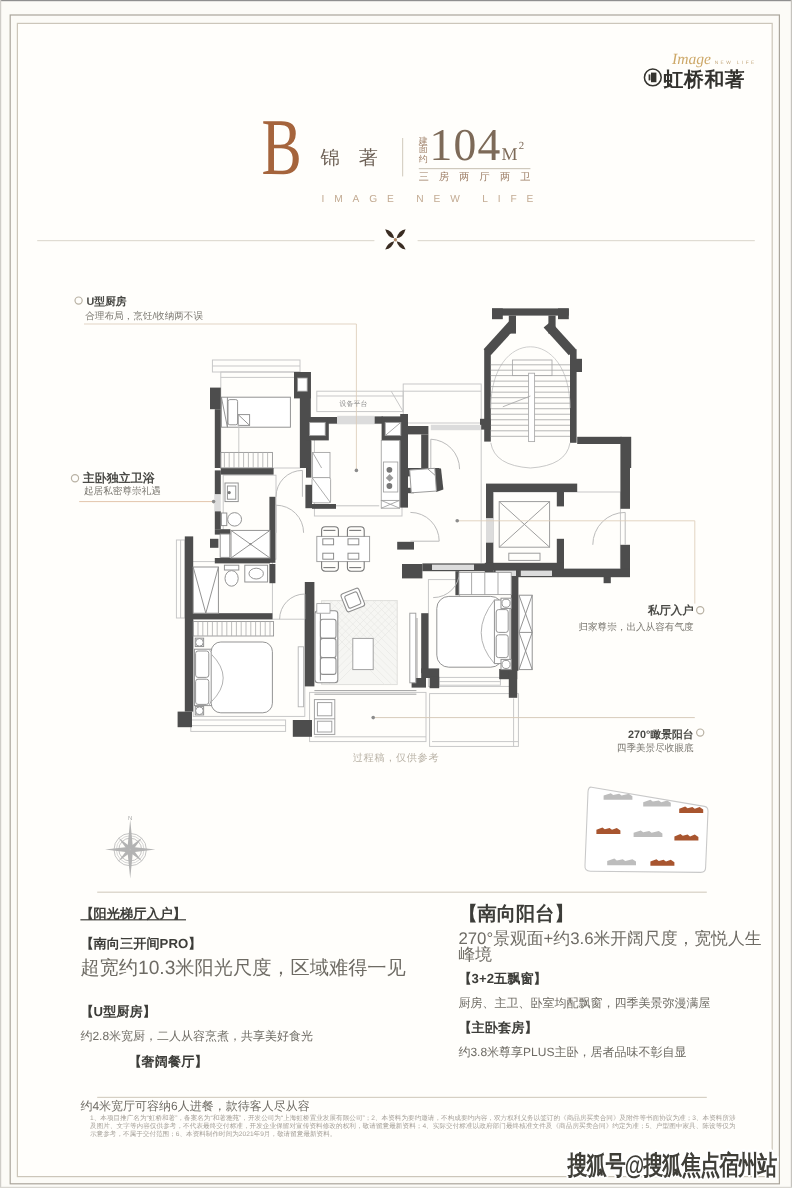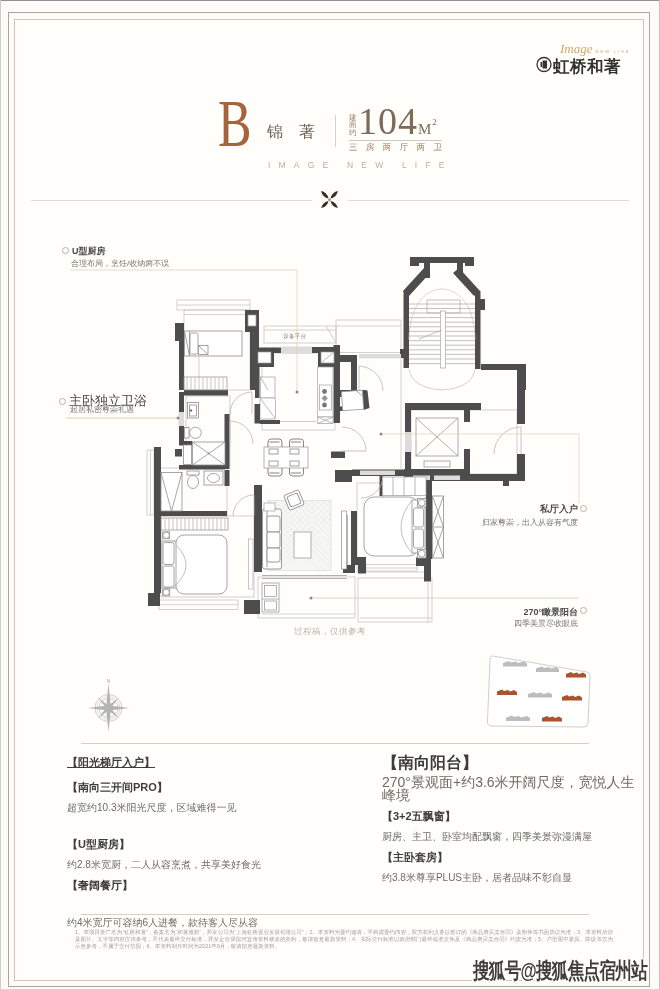--- a/index.html
+++ b/index.html
@@ -563,21 +563,21 @@
   <path d="M542,718 l5,-2 l2,1.5 l4,-1 l2,1.5 l4,-1.5 l3,2 l0,3 l-20,0 Z"></path>
   </g>
 </g>
 </svg>
 
 <div class="abs" style="left:62px;top:245px;font-size:9px;font-weight:bold;color:#4a4a46;">
 <span style="display:inline-block;width:5px;height:5px;border:1px solid #b9b2a4;border-radius:50%;vertical-align:0px;margin-right:3px;"></span>U型厨房</div>
 
 <div class="abs" style="left:71px;top:258px;font-size:8px;color:#78756e;">合理布局，烹饪/收纳两不误</div>
 
-<div class="abs" style="left:59px;top:392px;font-size:13px;font-weight:normal;color:#4a4a46;">
+<div class="abs" style="left:59px;top:392px;font-size:10px;font-weight:bold;color:#4a4a46;">
 <span style="display:inline-block;width:5px;height:5px;border:1px solid #b9b2a4;border-radius:50%;vertical-align:0px;margin-right:3px;"></span>主卧独立卫浴</div>
 
 <div class="abs" style="left:70px;top:404px;font-size:8px;color:#78756e;">起居私密尊崇礼遇</div>
 
 <div class="abs" style="right:82px;top:503px;white-space:nowrap;font-size:9.5px;font-weight:bold;color:#4a4a46;">私厅入户</div>
 <div class="abs" style="left:580px;top:505px;width:5px;height:5px;border:1px solid #b9b2a4;border-radius:50%;"></div>
 
 <div class="abs" style="right:82px;top:517px;white-space:nowrap;font-size:8px;color:#78756e;">归家尊崇，出入从容有气度</div>
 
 <div class="abs" style="right:82px;top:606px;white-space:nowrap;font-size:9px;font-weight:bold;color:#4a4a46;">270°瞰景阳台</div>
@@ -589,27 +589,27 @@
 
 <div class="abs" style="left:81px;top:743px;width:508px;height:1px;background:#d6d0c4;"></div>
 
 <div class="abs" style="left:67px;top:756px;width:300px;">
 
   <div style="font-size:11px;line-height:13px;font-weight:bold;color:#3d3d39;text-decoration:underline;">【阳光梯厅入户】</div>
 
 
   <div style="font-size:11px;line-height:13px;font-weight:bold;color:#3d3d39;margin-top:12px;">【南向三开间PRO】</div>
 
-  <div style="font-size:10px;line-height:13px;color:#6e6b64;margin-top:7px;">超宽约10.3米阳光尺度，区域难得一见</div>
+  <div style="font-size:16px;line-height:13px;color:#6e6b64;margin-top:7px;">超宽约10.3米阳光尺度，区域难得一见</div>
 
   <div style="font-size:11px;line-height:13px;font-weight:bold;color:#3d3d39;margin-top:24px;">【U型厨房】</div>
 
   <div style="font-size:10px;line-height:13px;color:#6e6b64;margin-top:7px;">约2.8米宽厨，二人从容烹煮，共享美好食光</div>
 
-  <div style="font-size:11px;line-height:13px;font-weight:bold;color:#3d3d39;margin-top:8px;">【奢阔餐厅】</div>
+  <div style="font-size:11px;line-height:13px;font-weight:bold;color:#3d3d39;margin-top:8px;margin-left:40px;">【奢阔餐厅】</div>
 
   <div style="font-size:10px;line-height:13px;color:#6e6b64;margin-top:24px;">约4米宽厅可容纳6人进餐，款待客人尽从容</div>
 </div>
 
 <div class="abs" style="left:382px;top:756px;width:260px;">
 
   <div style="font-size:16px;line-height:13px;font-weight:bold;color:#3d3d39;">【南向阳台】</div>
 
   <div style="font-size:14px;line-height:13px;color:#6e6b64;margin-top:7px;">270°景观面+约3.6米开阔尺度，宽悦人生峰境</div>
 

